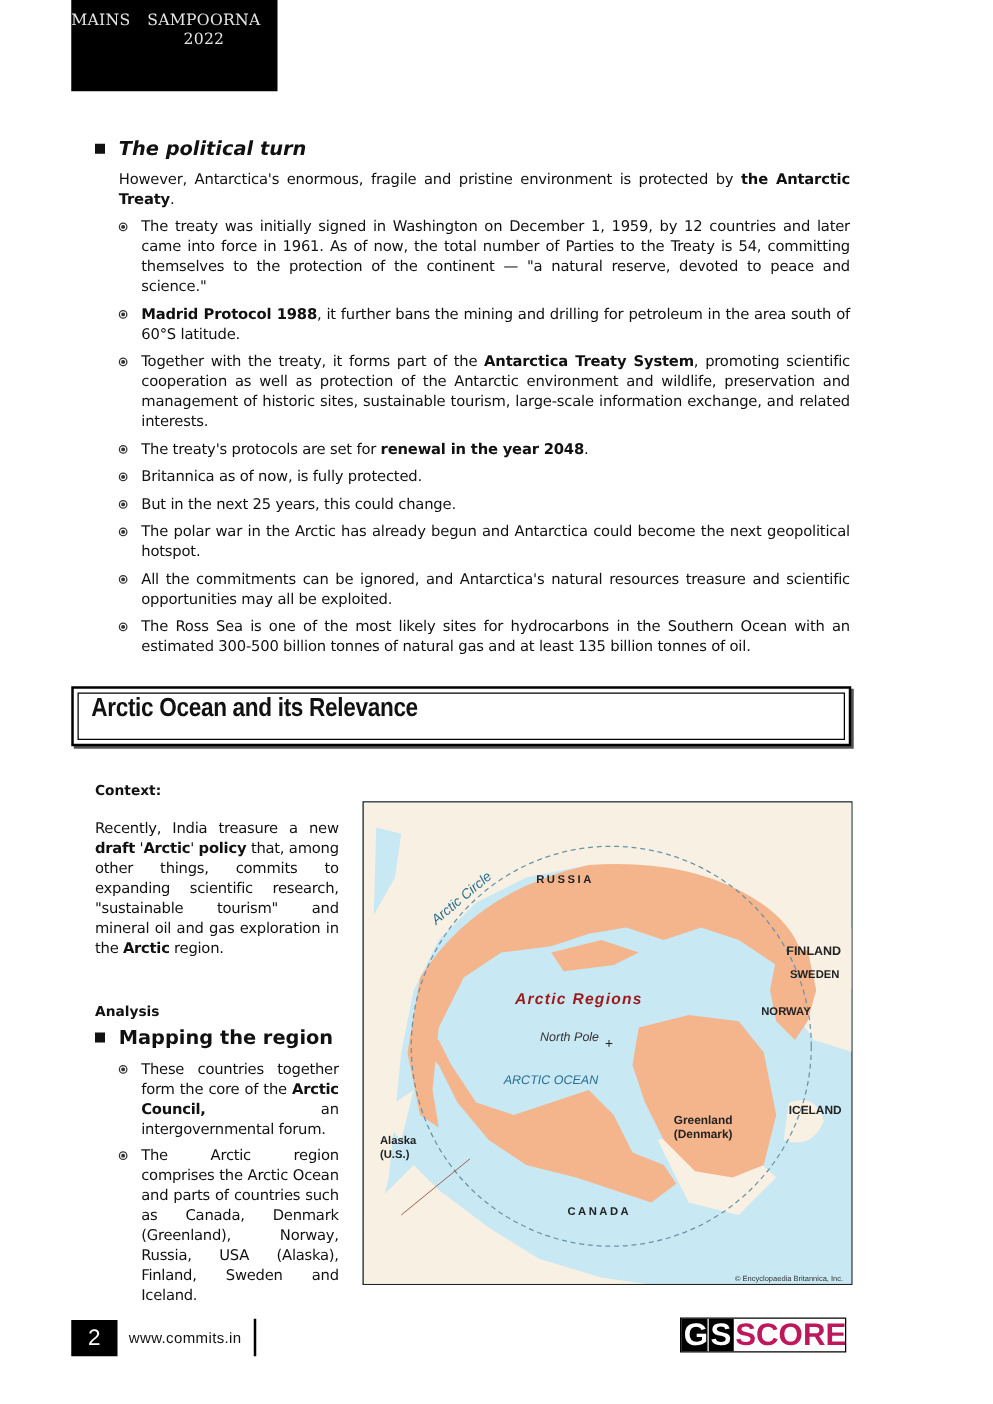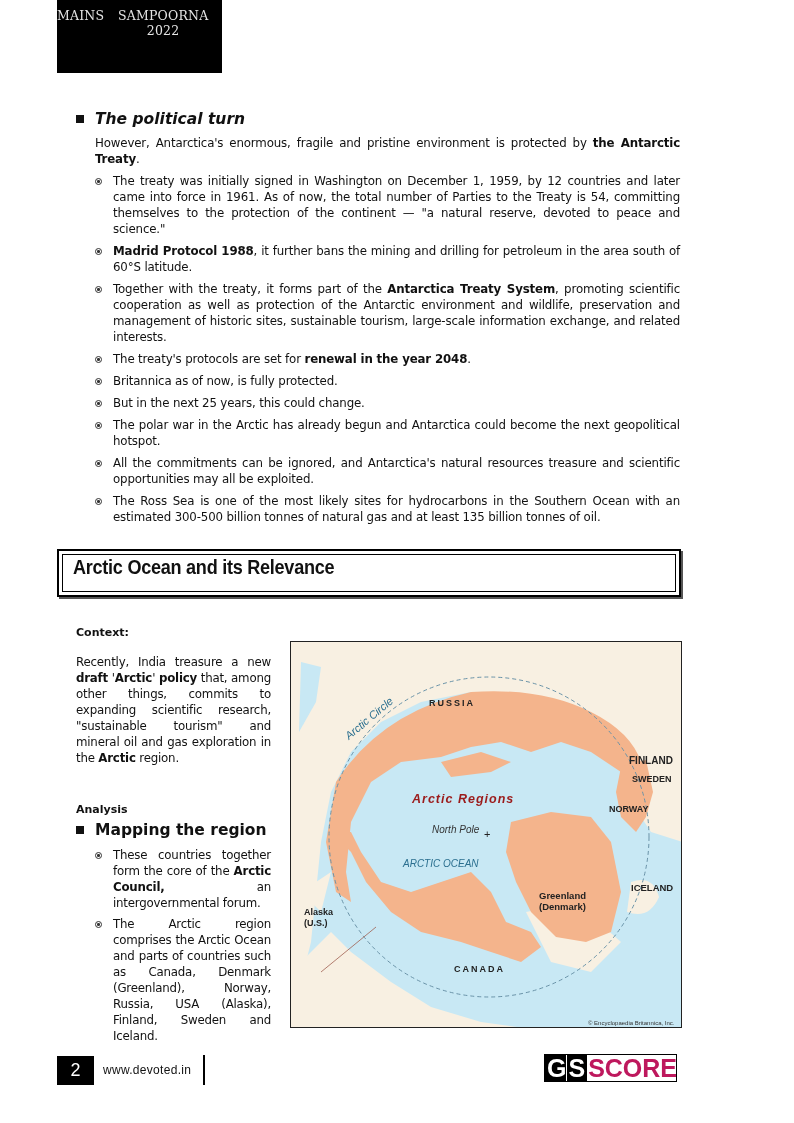--- a/index.html
+++ b/index.html
@@ -126,21 +126,21 @@
     <text class="mlbl" x="248" y="268" font-size="9.5" font-weight="bold" fill="#222">(Denmark)</text>
     <text class="mlbl" x="340" y="249" font-size="9.5" font-weight="bold" fill="#222">ICELAND</text>
     <text class="mlbl" x="13" y="273" font-size="9" font-weight="bold" fill="#222">Alaska</text>
     <text class="mlbl" x="13" y="284" font-size="9" font-weight="bold" fill="#222">(U.S.)</text>
     <text class="mlbl" x="163" y="330" font-size="9" font-weight="bold" letter-spacing="2" fill="#222">CANADA</text>
     <text class="mlbl" x="297" y="383" font-size="6" fill="#333">© Encyclopaedia Britannica, Inc.</text>
   </svg>
 </div>
 
 <div class="footer-num">2</div>
-<div class="footer-url">www.devoted.in</div>
+<div class="footer-url">www.commits.in</div>
 <div class="footer-bar"></div>
 <div class="logo">
   <div class="gs">
       <span>G</span>
       <span class="s">S</span>
     </div>
   <div class="score">SCORE</div>
 </div>
 
 </body></html>

